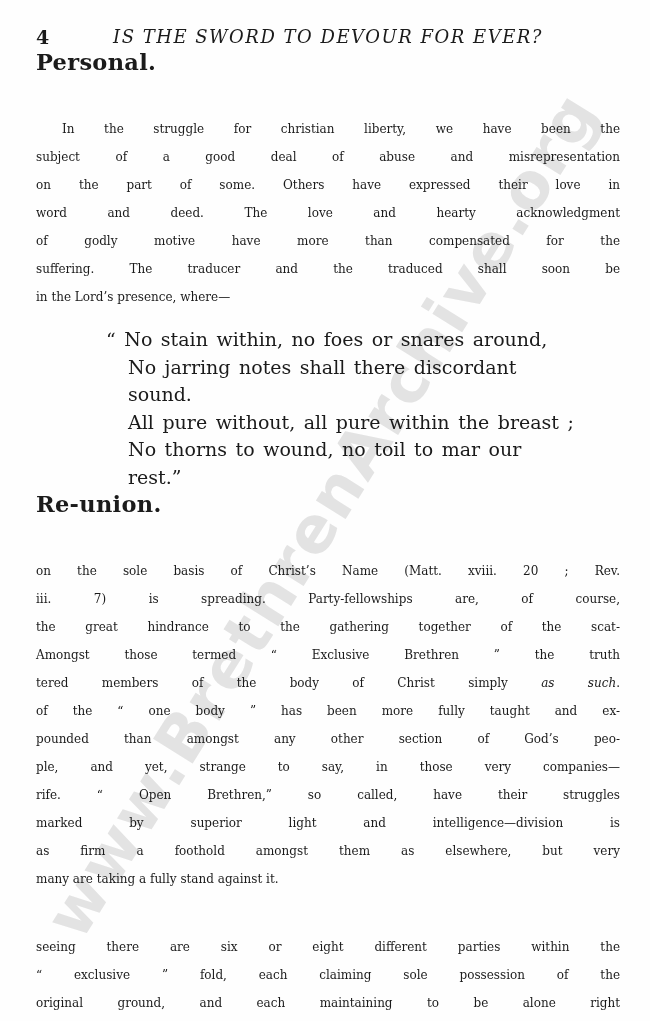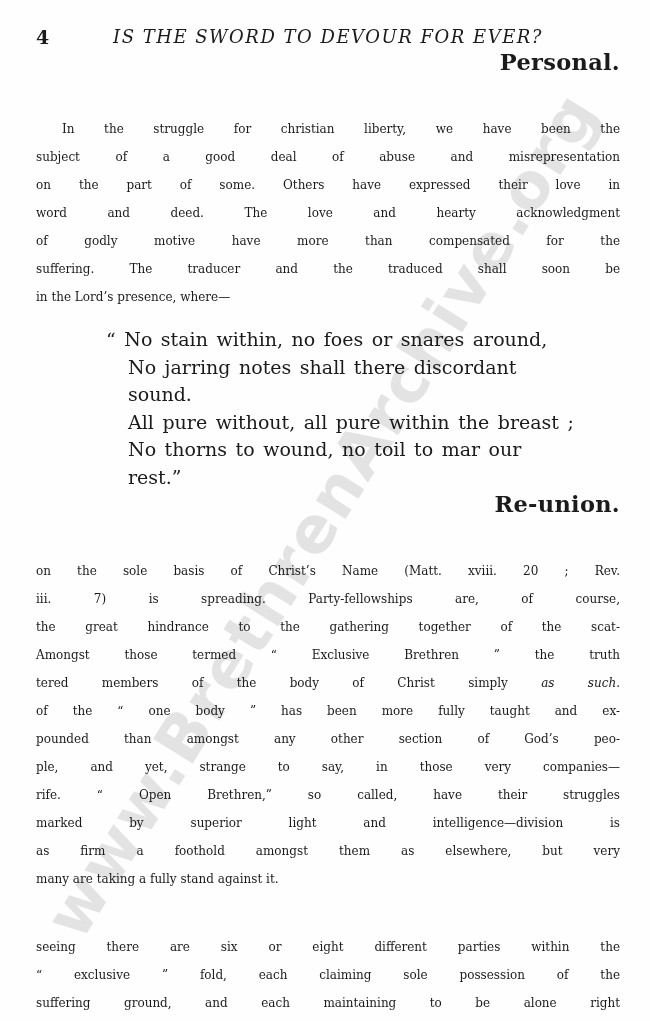--- a/index.html
+++ b/index.html
@@ -43,21 +43,21 @@
   .page-num {
     position: absolute;
     left: 0;
     top: 0;
     font-style: normal;
     font-weight: bold;
     font-size: 19px;
     letter-spacing: 0;
   }
   h2.section-heading {
-    text-align: right;
+    text-align: left;
     font-size: 22.5px;
     font-weight: bold;
     margin: 0;
     letter-spacing: 0.3px;
   }
   .h-personal  { margin-top: 13px; margin-bottom: 12px; }
   .h-reunion   { margin-top: 17px; margin-bottom: 11px; }
   .h-missedway { margin-top: 16px; margin-bottom: 11px; }
   .para {
     font-size: 12px;
@@ -134,17 +134,17 @@
         <div class="line">rife.  “ Open Brethren,” so called, have their struggles</div>
         <div class="line">marked by superior light and intelligence—division is</div>
         <div class="line">as firm a foothold amongst them as elsewhere, but very</div>
         <div class="line last">many are taking a fully stand against it.</div>
       </div>
 
 
     <div class="para">
         <div class="line">seeing there are six or eight different parties within the</div>
         <div class="line">“ exclusive ” fold, each claiming sole possession of the</div>
-        <div class="line">suffering ground, and each maintaining to be alone right</div>
+        <div class="line">original ground, and each maintaining to be alone right</div>
       </div>
 
   </div>
 </div>
 
 </body></html>

